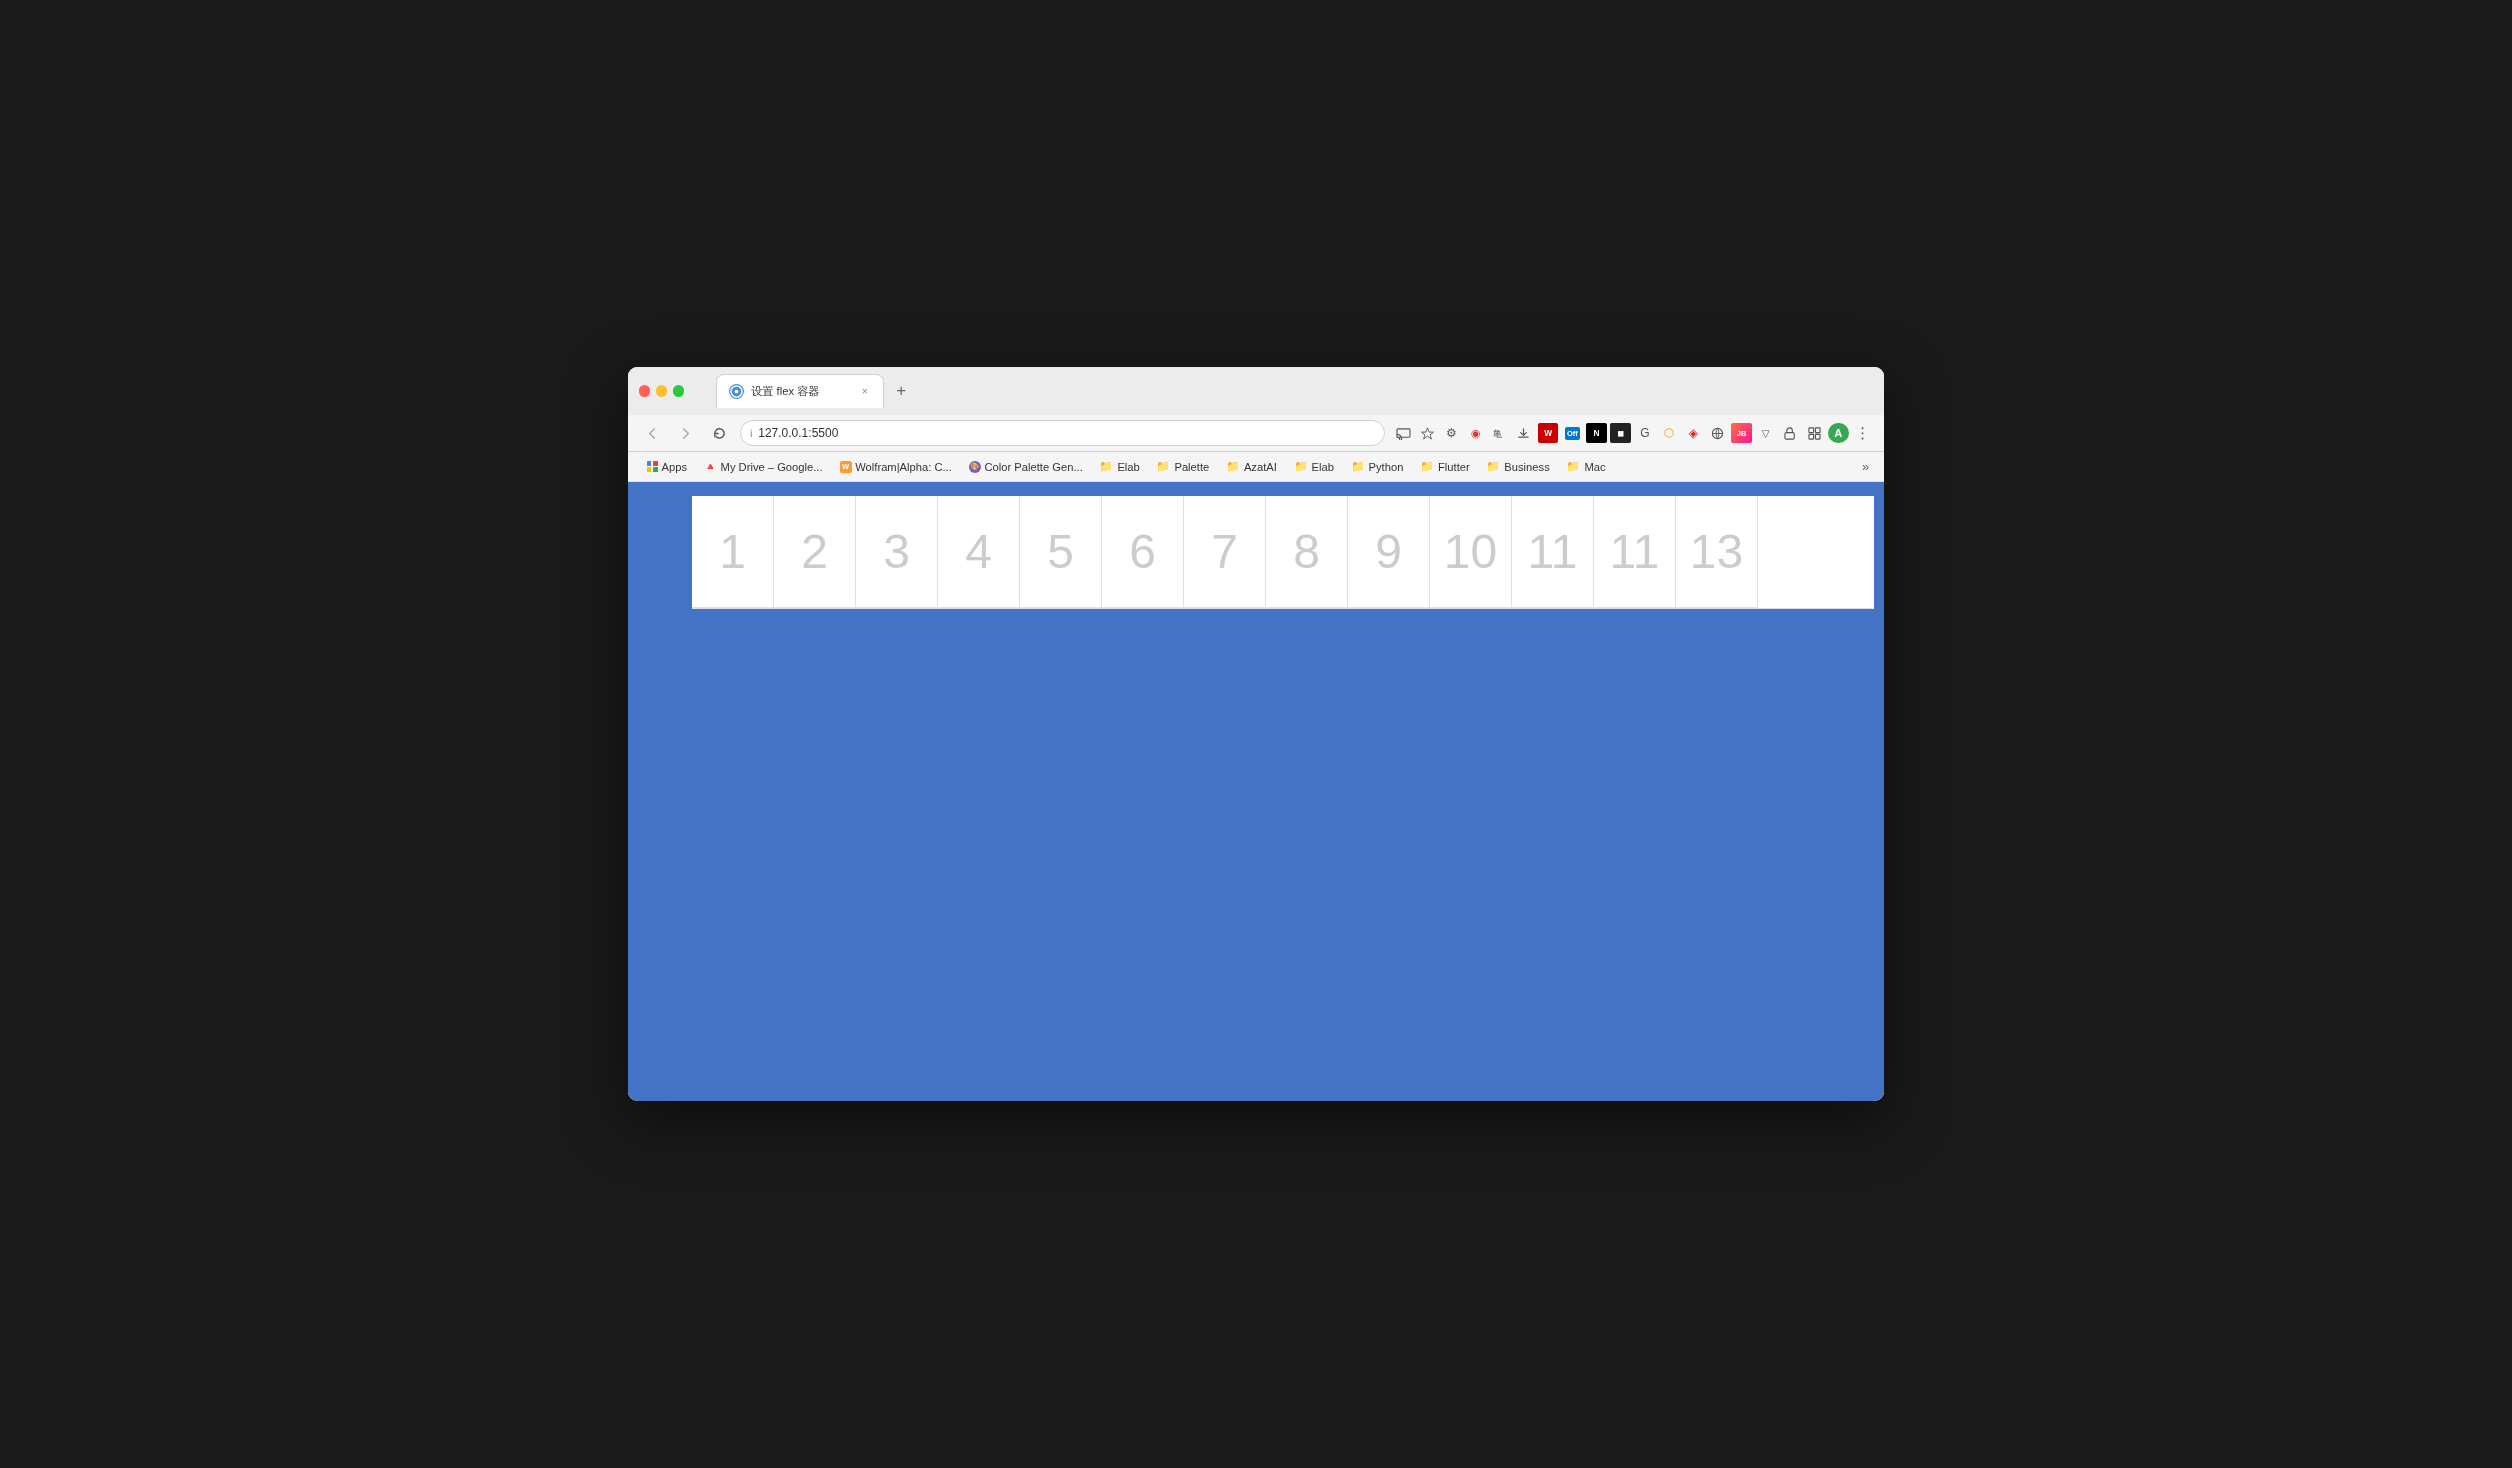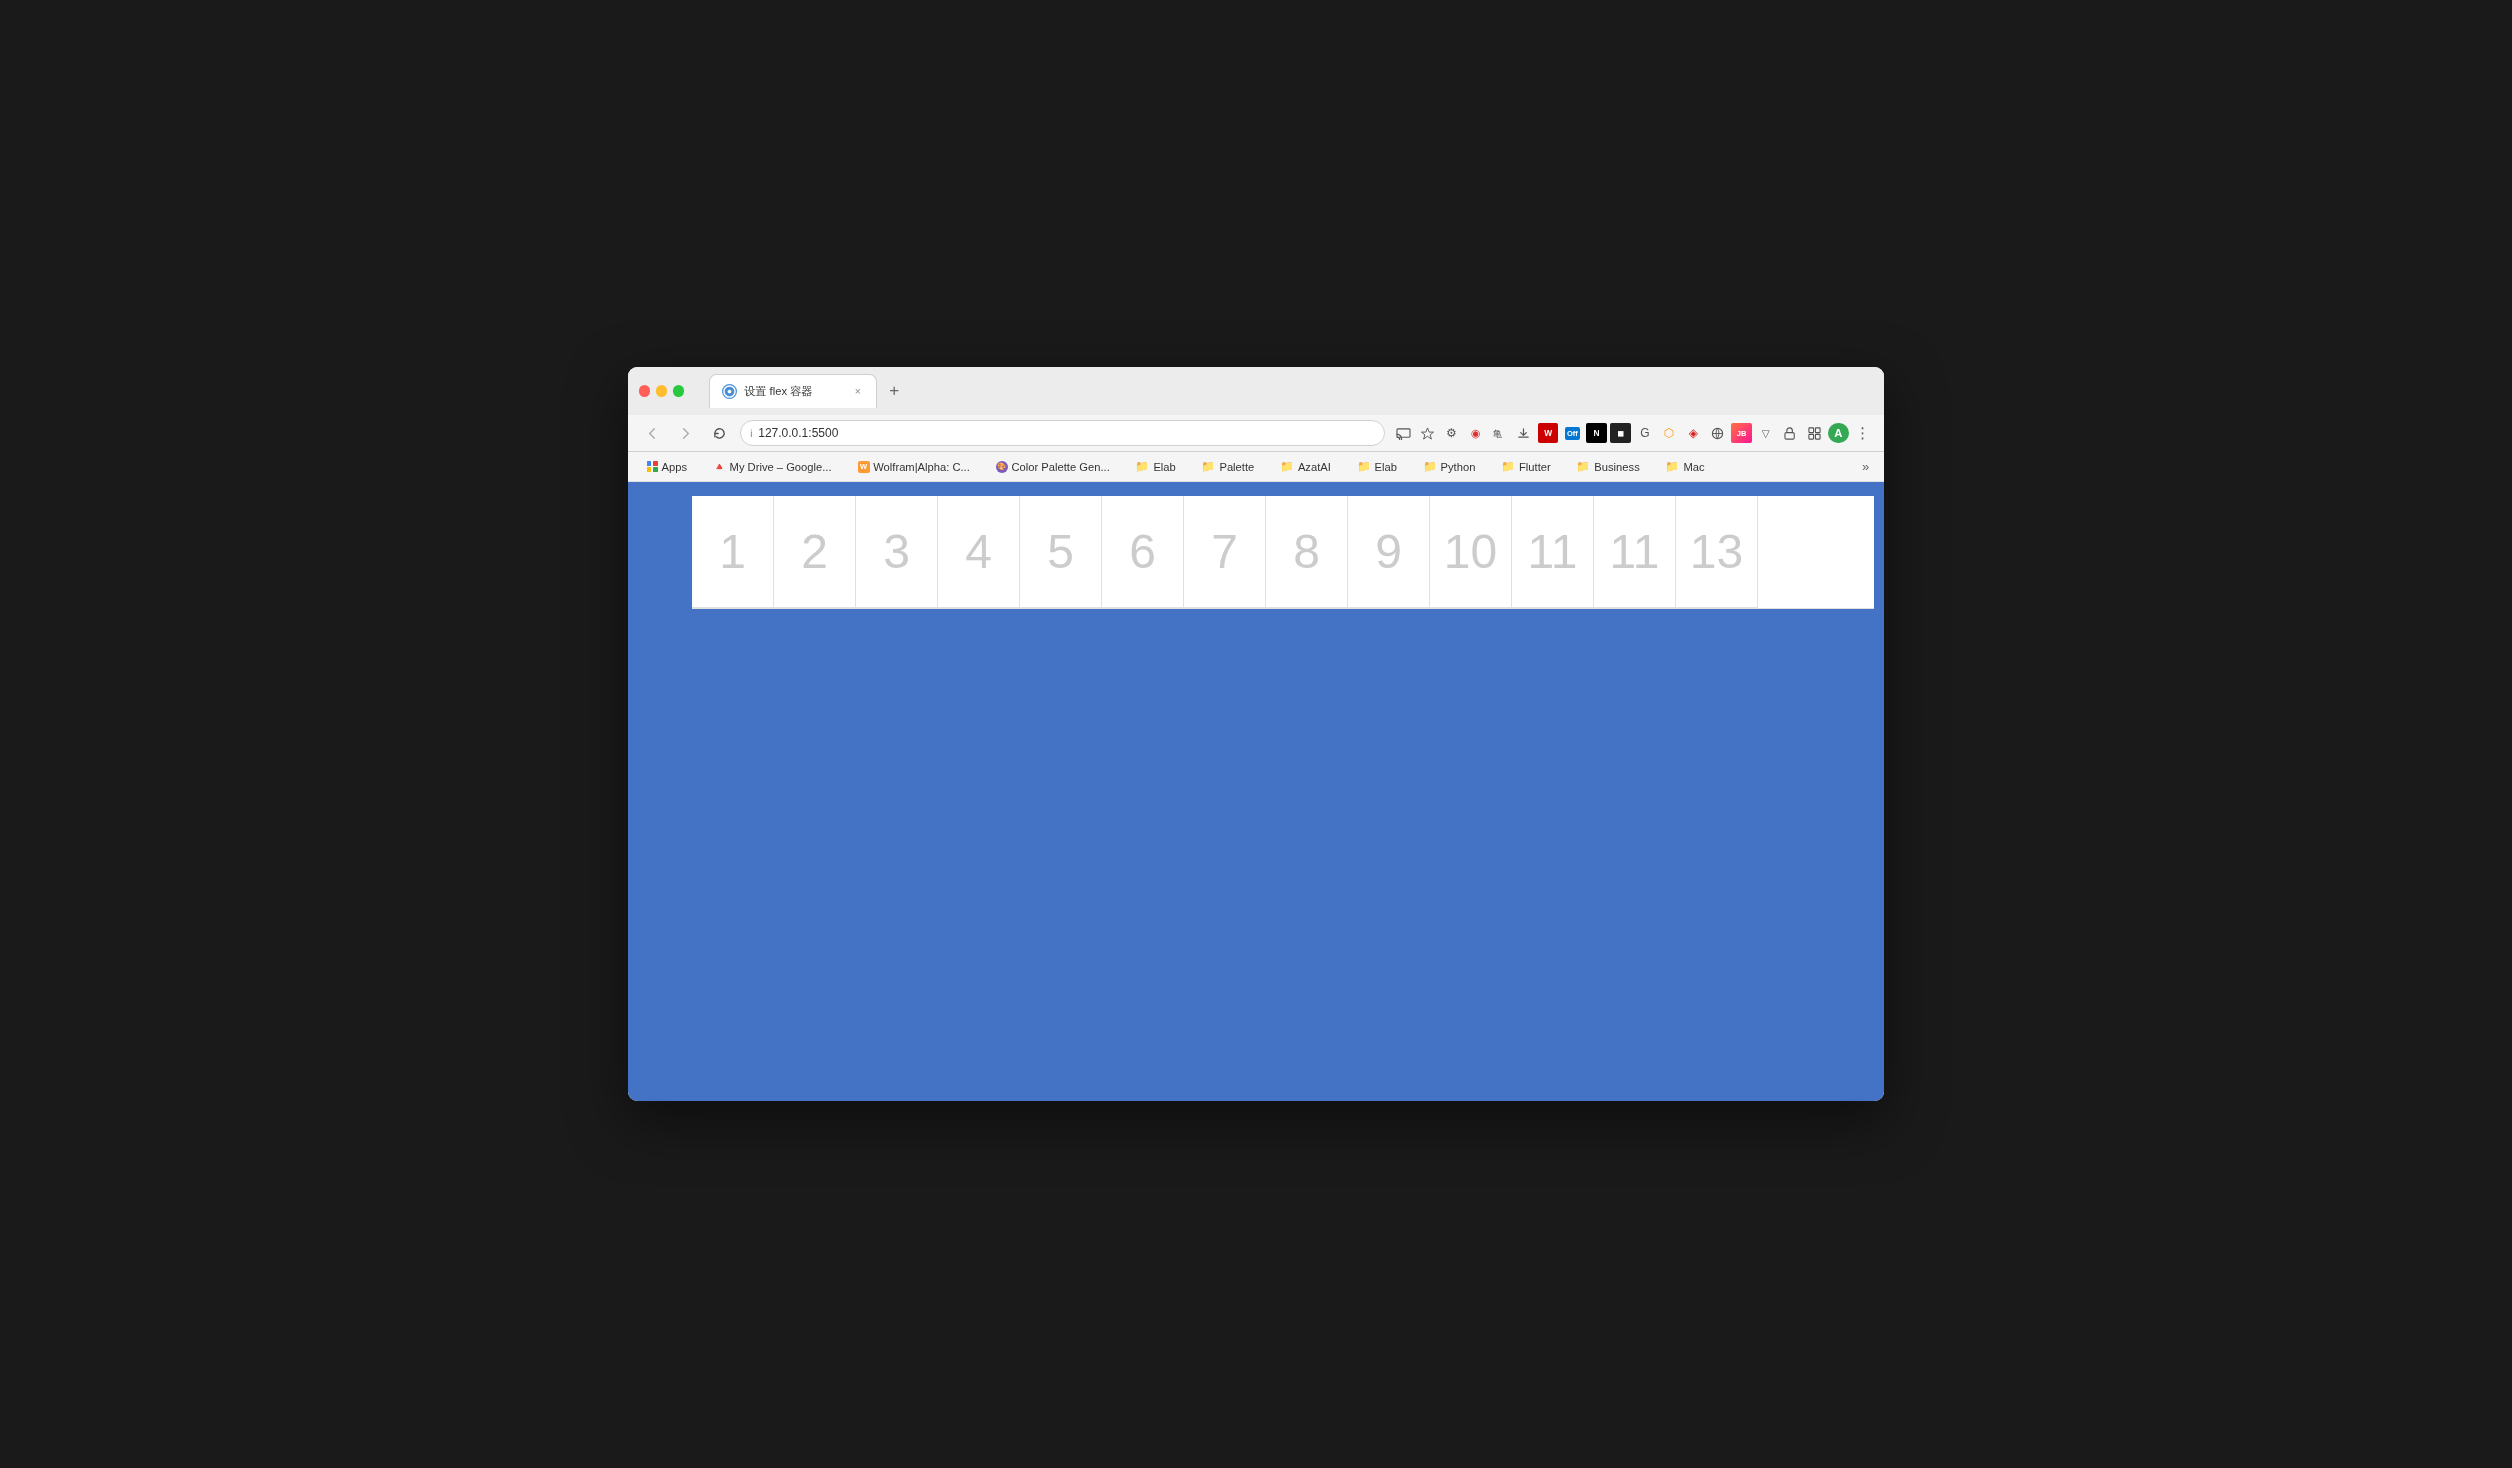--- a/index.html
+++ b/index.html
@@ -21,21 +21,21 @@
       display: flex;
       flex-direction: column;
     }
     
     .title-bar {
       background: #ececec;
       height: 48px;
       display: flex;
       align-items: center;
       padding: 0 11.2px;
-      gap: 18px;
+      gap: 25px;
       flex-shrink: 0;
     }
     .traffic-lights {
       display: flex;
       gap: 5.6px;
       margin-right: 7.5px;
     }
     .traffic-light {
       width: 11.2px;
       height: 11.2px;
@@ -178,21 +178,21 @@
       font-size: 11.2px;
       font-weight: bold;
     }
     
     .bookmarks-bar {
       background: #f5f5f5;
       height: 30px;
       display: flex;
       align-items: center;
       padding: 0 11.2px;
-      gap: 11px;
+      gap: 2px;
       border-bottom: 0.9px solid #e0e0e0;
       flex-shrink: 0;
       overflow: hidden;
       text-align: right;
     }
     .bookmark-item {
       display: flex;
       align-items: center;
       gap: 3.7px;
       padding: 2.8px 7.5px;

